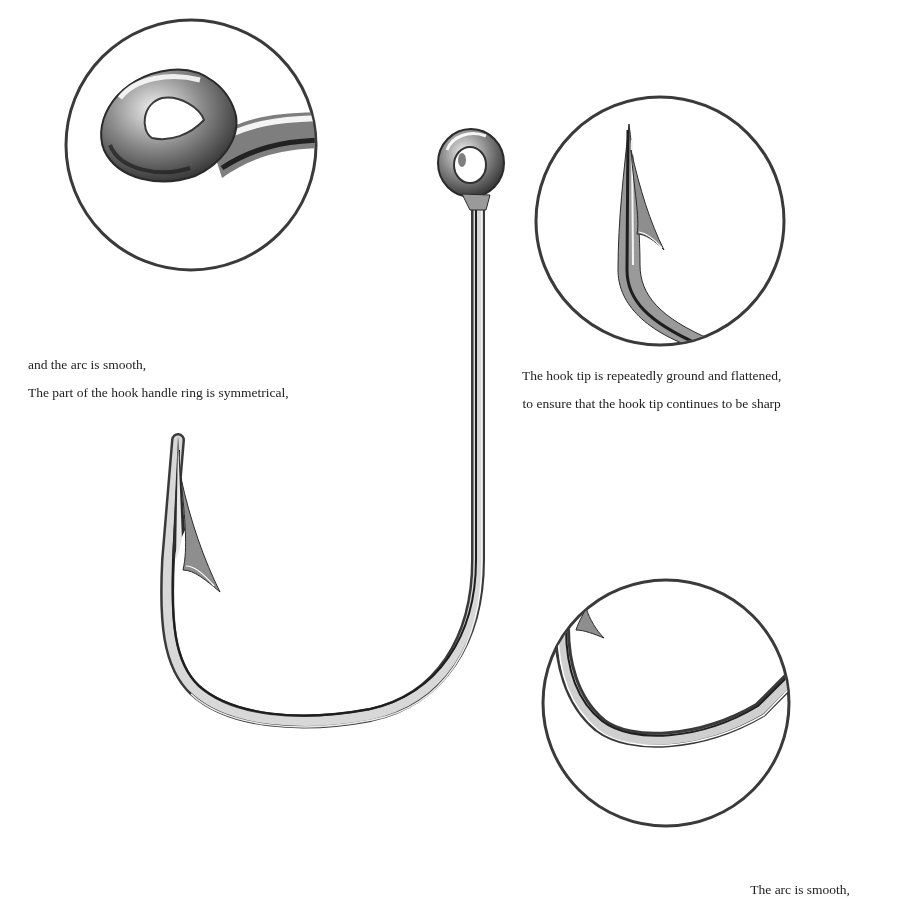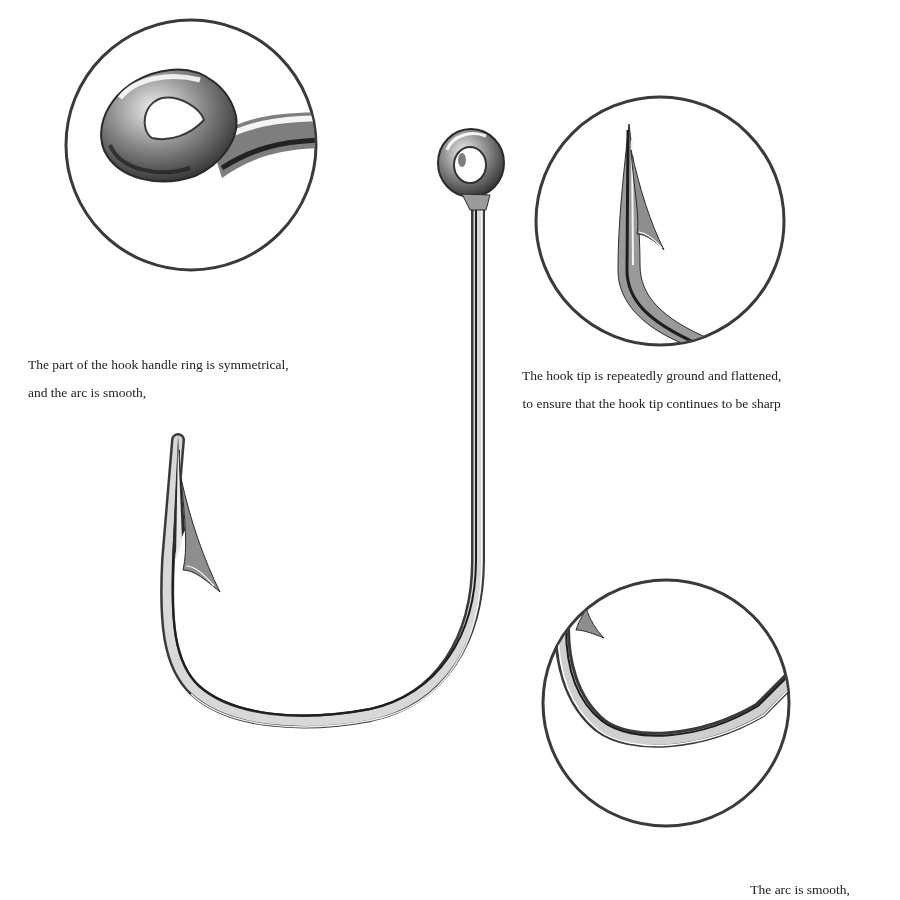--- a/index.html
+++ b/index.html
@@ -96,22 +96,22 @@
       <path d="M562,628 C562,660 570,700 600,725 C630,748 700,745 760,710 L790,680" fill="none" stroke="#cfcfcf" stroke-width="10"></path>
       <path d="M566,628 C566,660 573,698 602,721 C632,744 700,741 758,706 L788,676" fill="none" stroke="#1e1e1e" stroke-width="2"></path>
       <path d="M558,630 C558,664 566,704 598,730 C630,754 702,751 764,715 L792,686" fill="none" stroke="#ffffff" stroke-width="1.5"></path>
 
       <path d="M576,630 C580,618 584,614 586,608 C590,620 596,630 604,638 C594,634 584,630 576,630 Z" fill="#8e8e8e" stroke="#2a2a2a" stroke-width="1"></path>
     </g>
   </g>
 </svg>
 
 <div class="caption" id="cap-left">
+  <div>and the arc is smooth,</div>
   <div>The part of the hook handle ring is symmetrical,</div>
-  <div>and the arc is smooth,</div>
 </div>
 
 <div class="caption" id="cap-right">
   <div>The hook tip is repeatedly ground and flattened,</div>
   <div>to ensure that the hook tip continues to be sharp</div>
 </div>
 
 <div class="caption" id="cap-bottom">
   <div>The arc is smooth,</div>
 </div>

